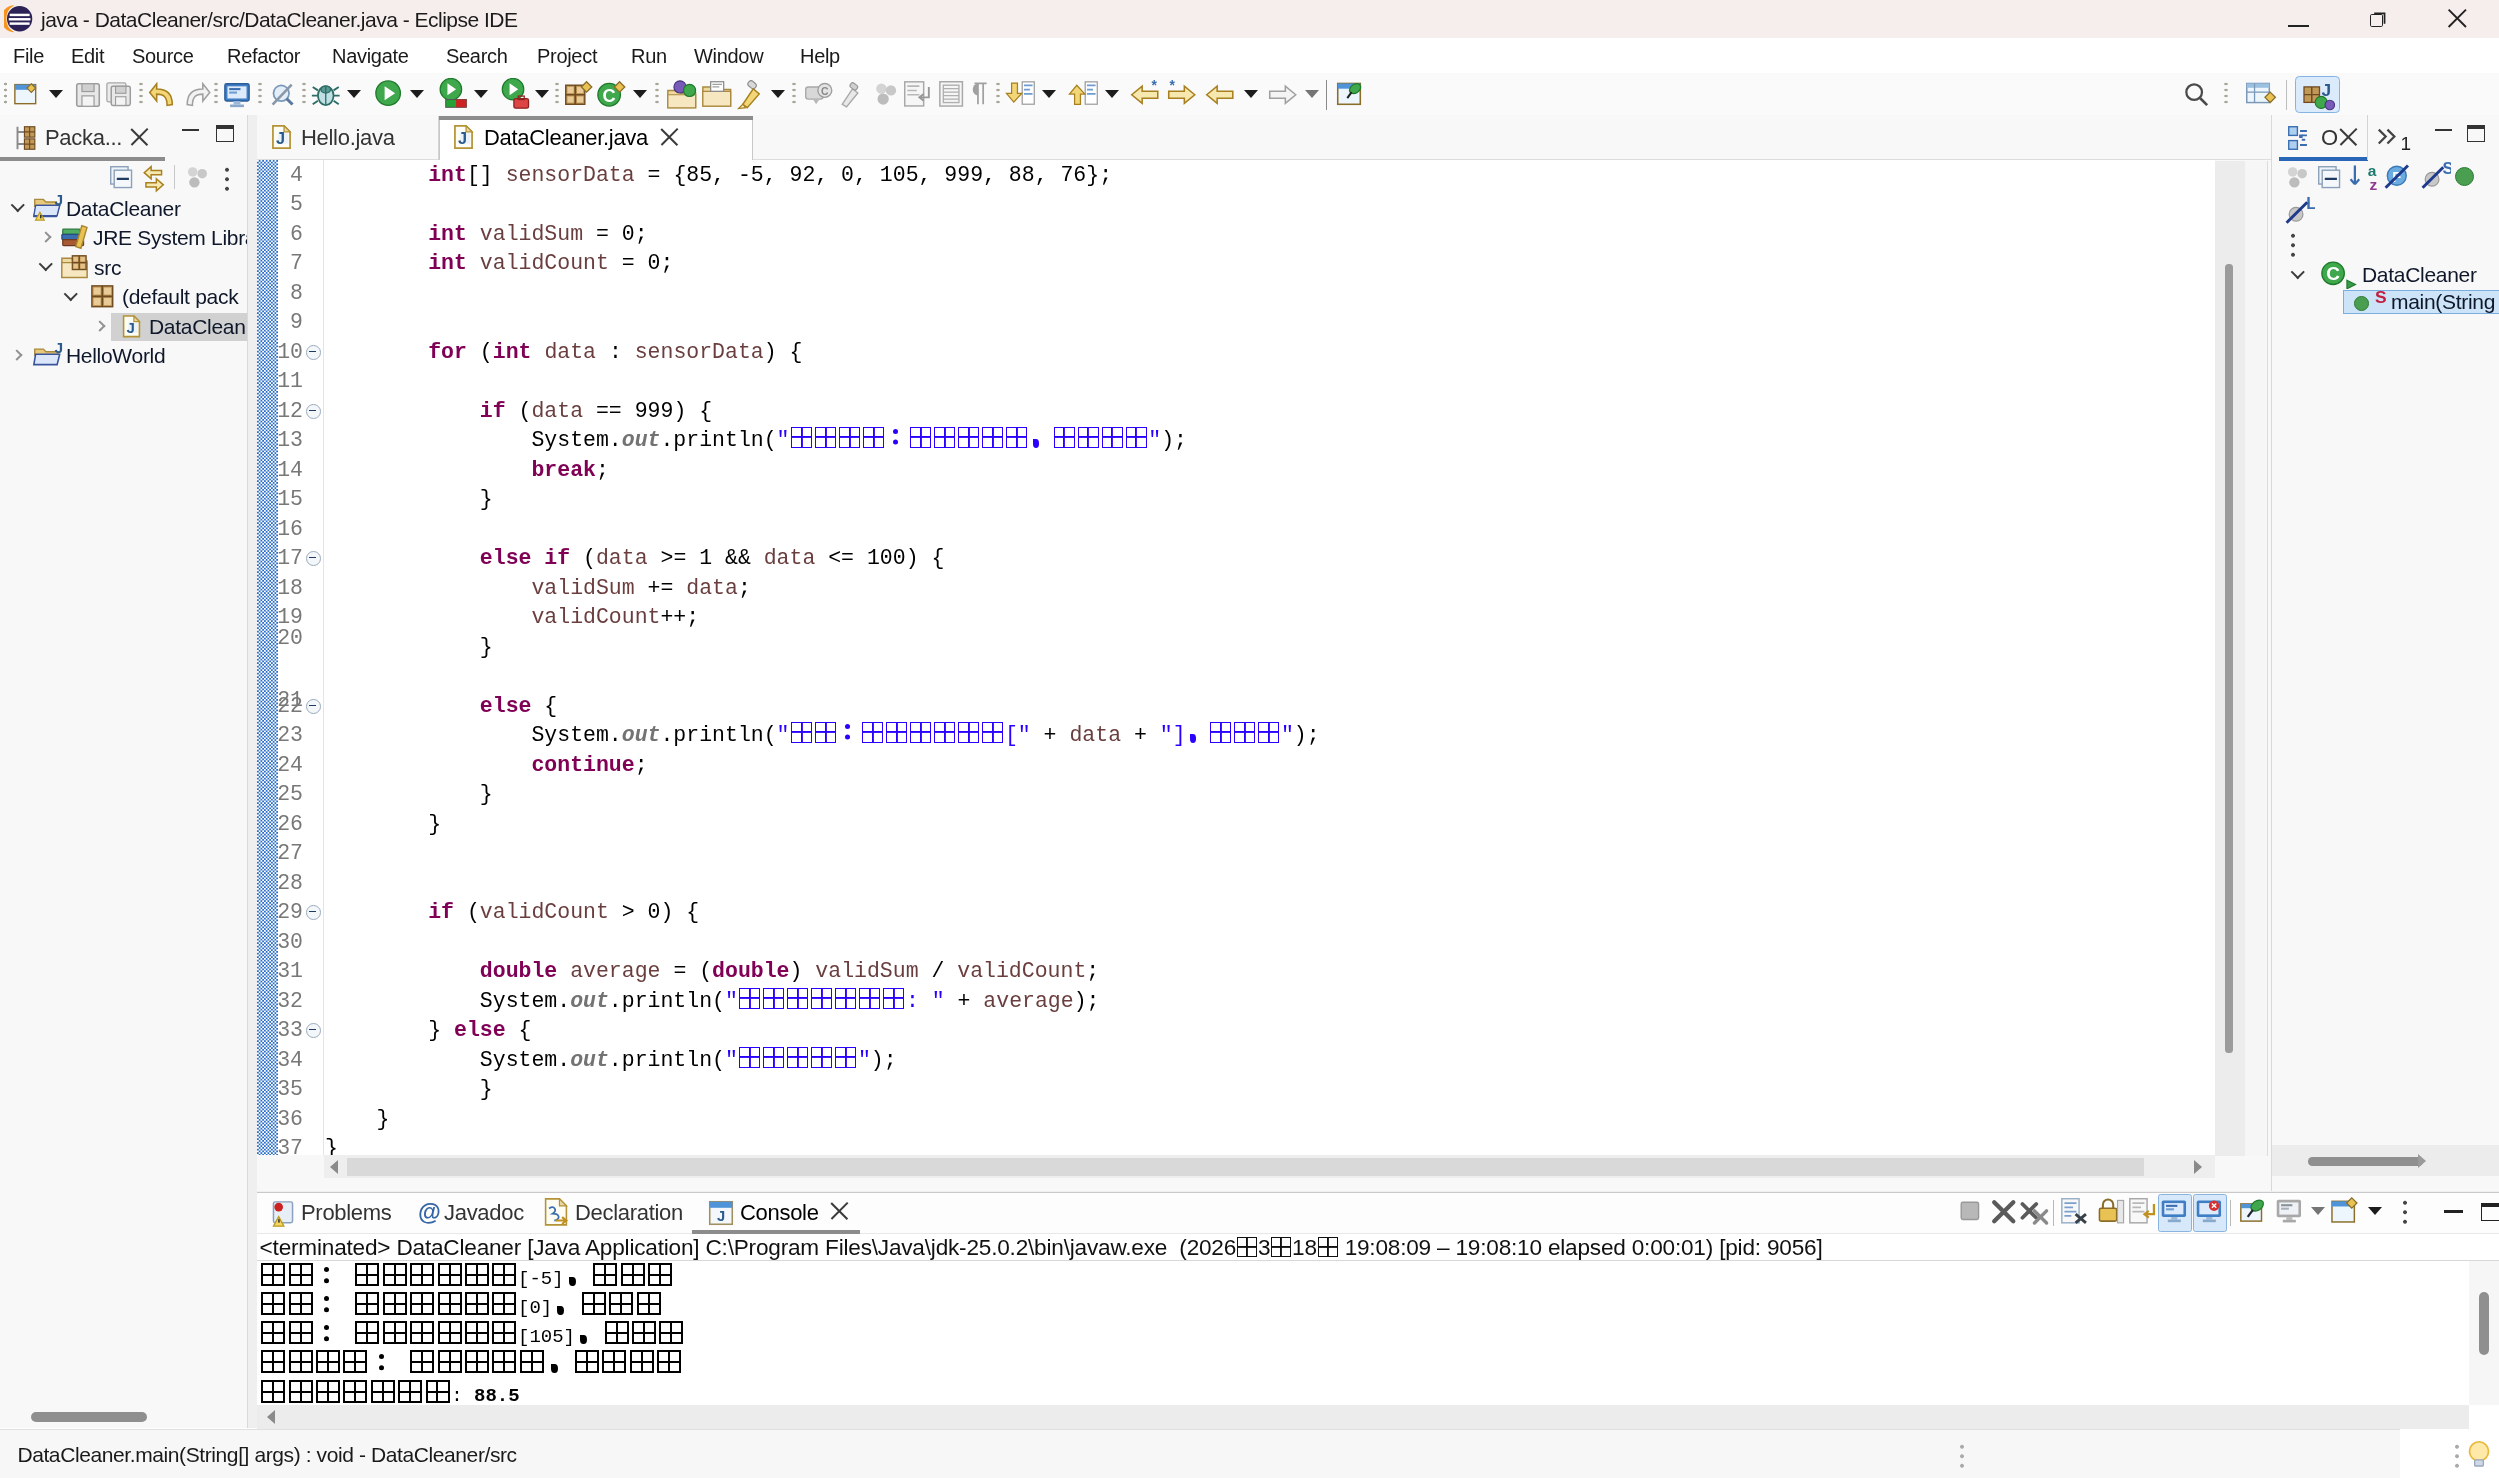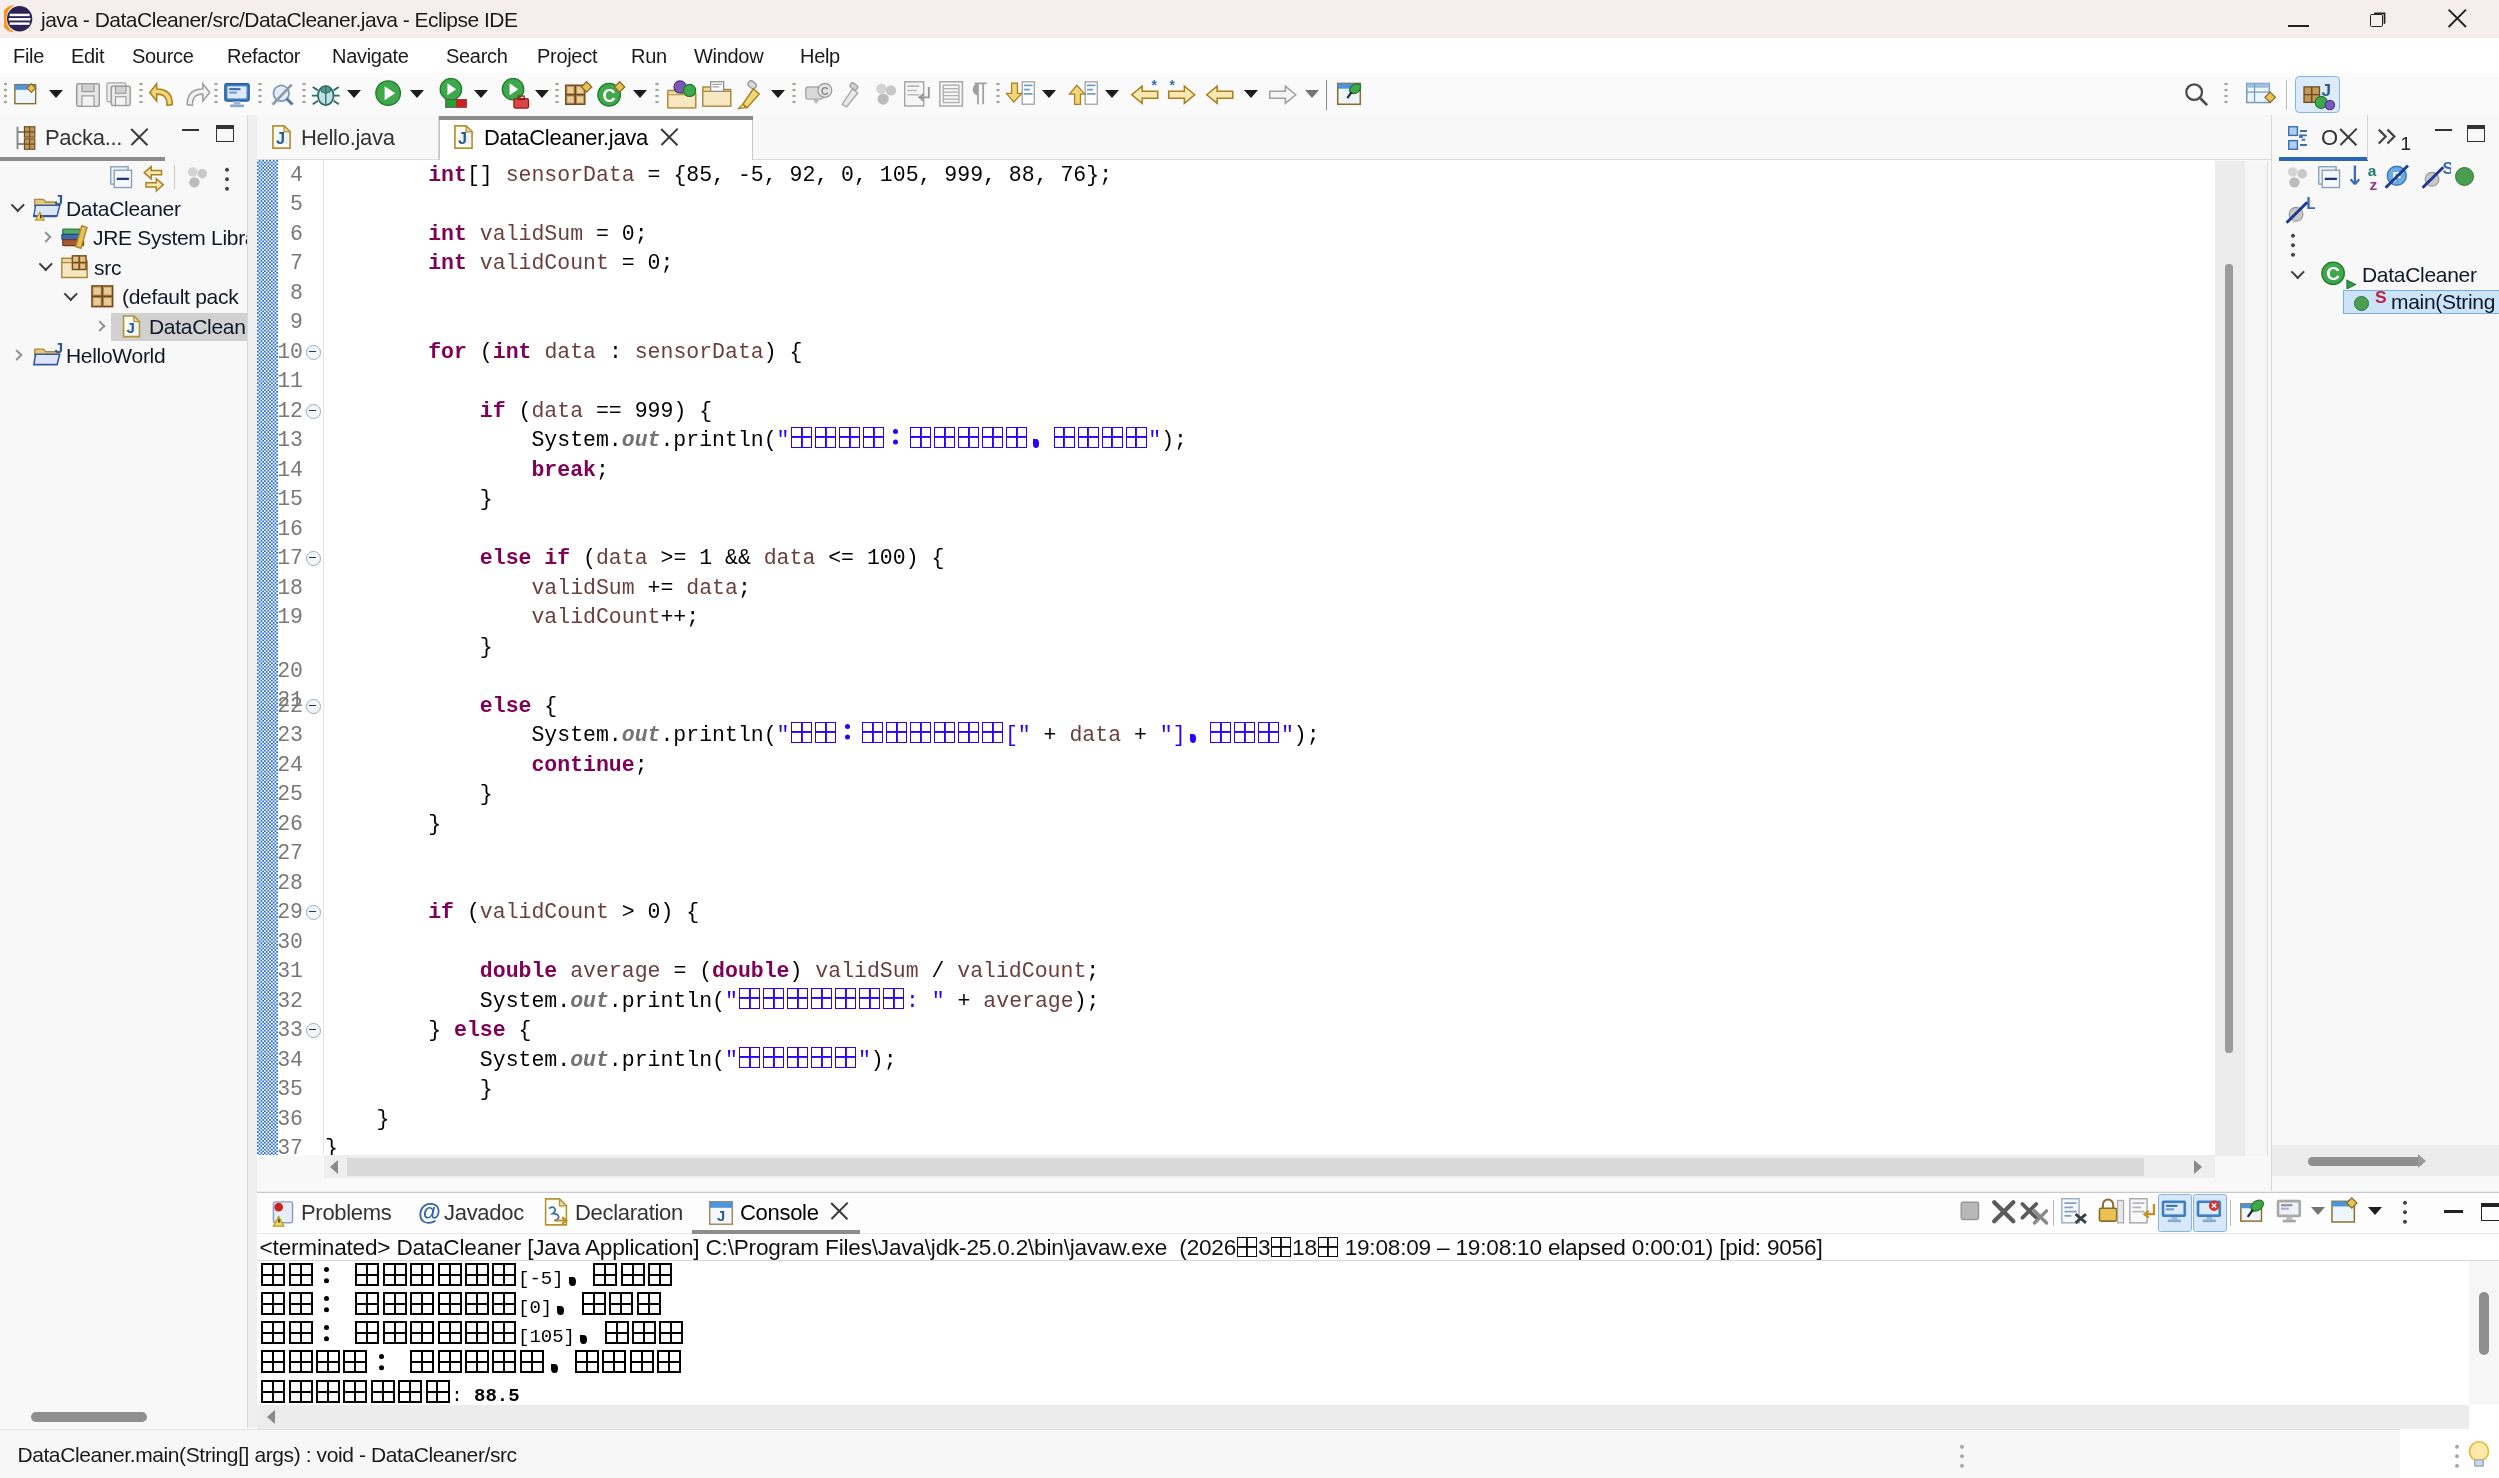--- a/index.html
+++ b/index.html
@@ -363,21 +363,21 @@
       <div class="lnum" style="top:338px">10</div>
       <div class="lnum" style="top:367px">11</div>
       <div class="lnum" style="top:397px">12</div>
       <div class="lnum" style="top:426px">13</div>
       <div class="lnum" style="top:456px">14</div>
       <div class="lnum" style="top:485px">15</div>
       <div class="lnum" style="top:515px">16</div>
       <div class="lnum" style="top:544px">17</div>
       <div class="lnum" style="top:574px">18</div>
       <div class="lnum" style="top:603px">19</div>
-      <div class="lnum" style="top:657px">20</div>
+      <div class="lnum" style="top:624px">20</div>
       <div class="lnum" style="top:686px">21</div>
       <div class="lnum" style="top:692px">22</div>
       <div class="lnum" style="top:721px">23</div>
       <div class="lnum" style="top:751px">24</div>
       <div class="lnum" style="top:780px">25</div>
       <div class="lnum" style="top:810px">26</div>
       <div class="lnum" style="top:839px">27</div>
       <div class="lnum" style="top:869px">28</div>
       <div class="lnum" style="top:898px">29</div>
       <div class="lnum" style="top:928px">30</div>

